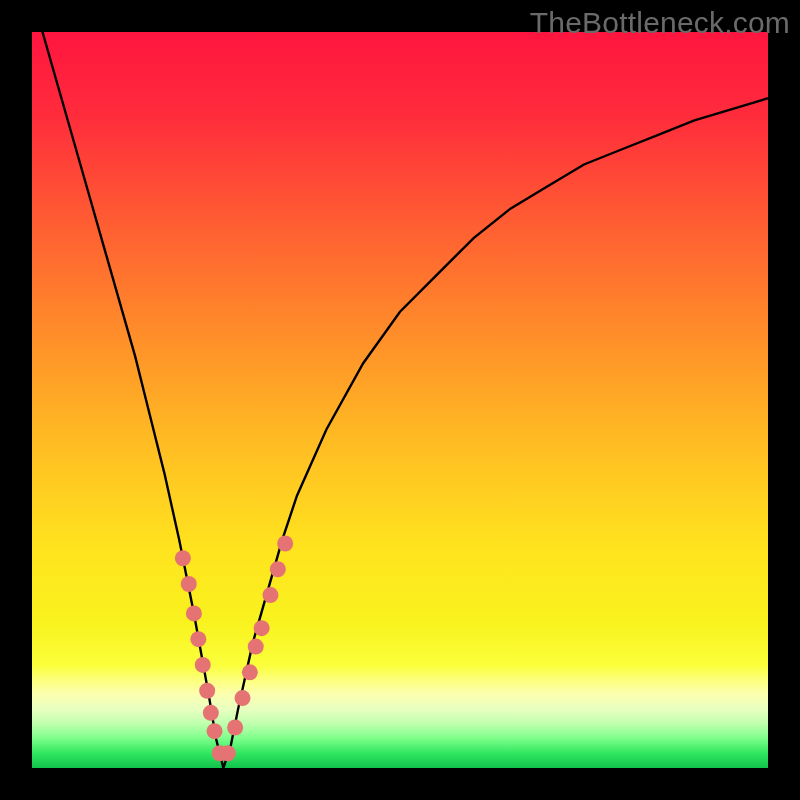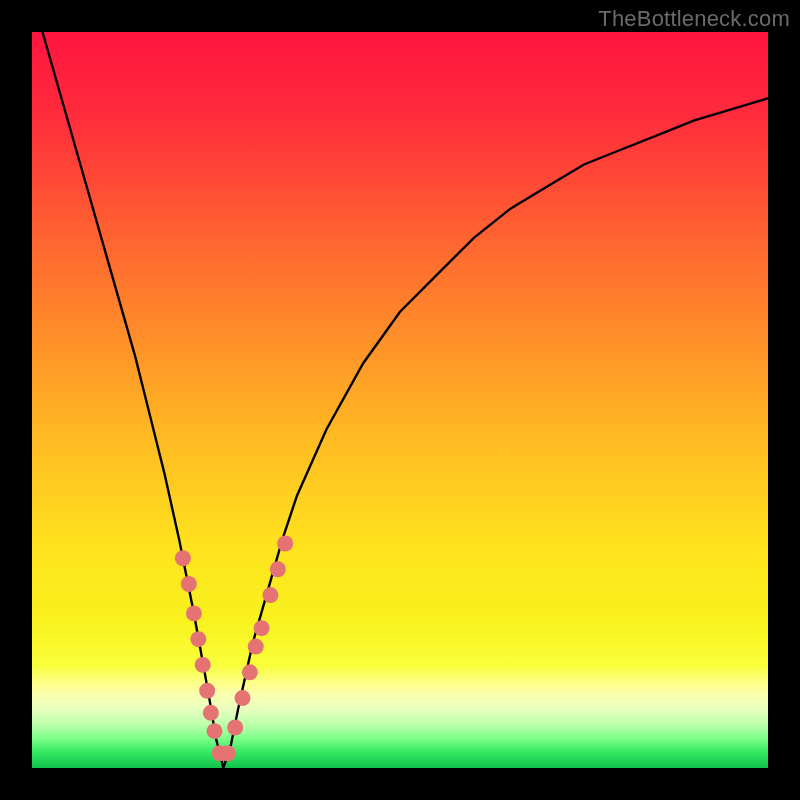--- a/index.html
+++ b/index.html
@@ -30,21 +30,21 @@
   }
   .curve {
     position: absolute;
     inset: 0;
   }
   .watermark {
     position: absolute;
     top: 6px;
     right: 10px;
     color: #6a6a6a;
-    font-size: 22px;
+    font-size: 30px;
     letter-spacing: 0.2px;
     font-weight: 500;
   }
 </style>
 </head>
 <body>
 
 <div class="frame">
   <div class="plot">
     <svg class="gradient" viewBox="0 0 736 736" preserveAspectRatio="none">

